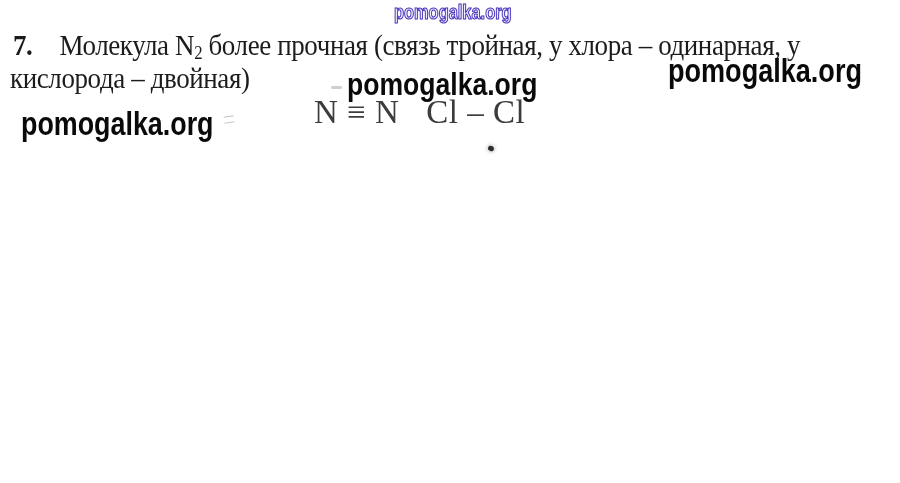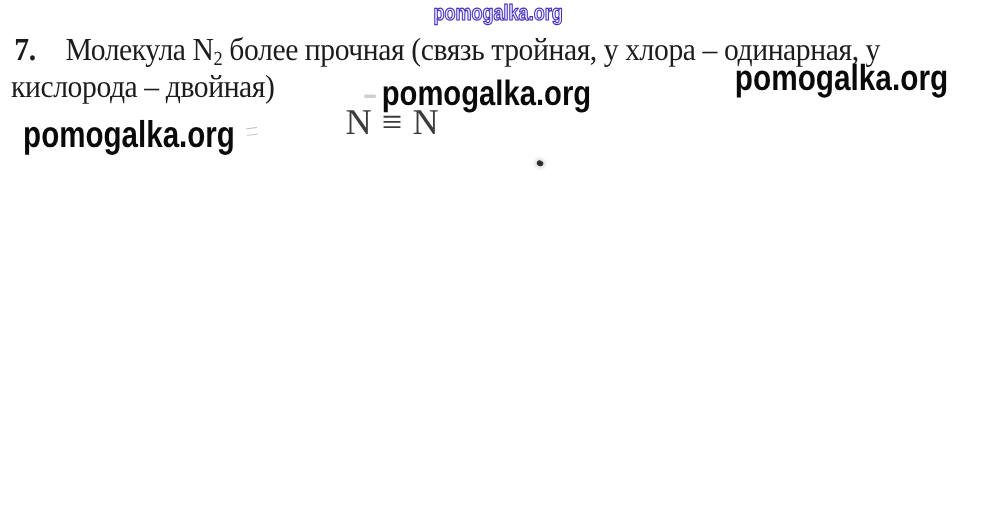--- a/index.html
+++ b/index.html
@@ -128,19 +128,20 @@
 </div>
 
 <div class="abs body-line line2">кислорода – двойная)</div>
 
 <div class="abs wm wm-middle">pomogalka.org</div>
 
 <div class="abs wm wm-right">pomogalka.org</div>
 
 <div class="abs formula-row">
   <span>N ≡ N</span>
+  <span>Cl – Cl</span>
 </div>
 
 <div class="abs wm wm-left">pomogalka.org</div>
 
 <div class="abs smudge-approx"></div>
 <div class="abs smudge-dash"></div>
 <div class="abs speck"></div>
 
 </body></html>

